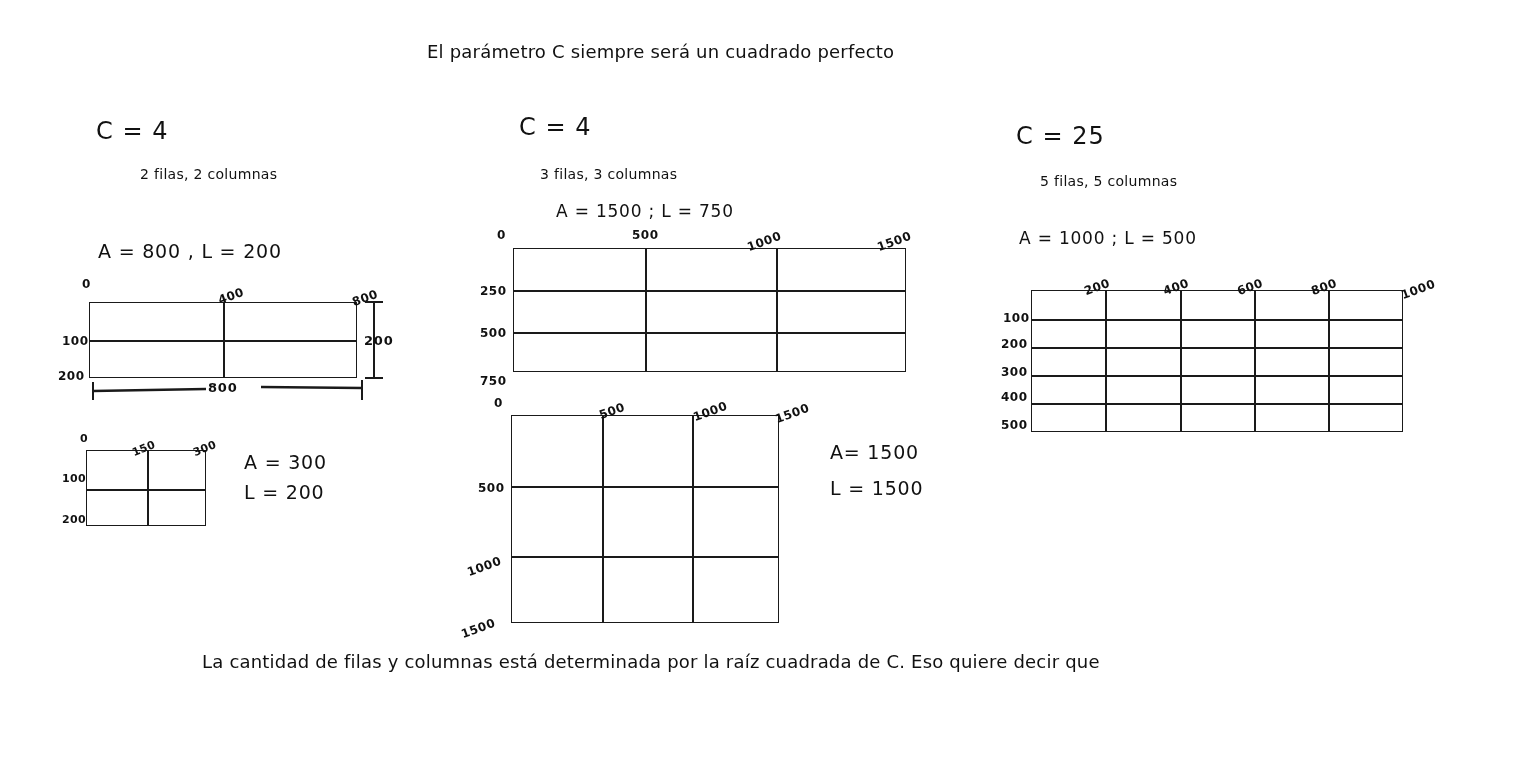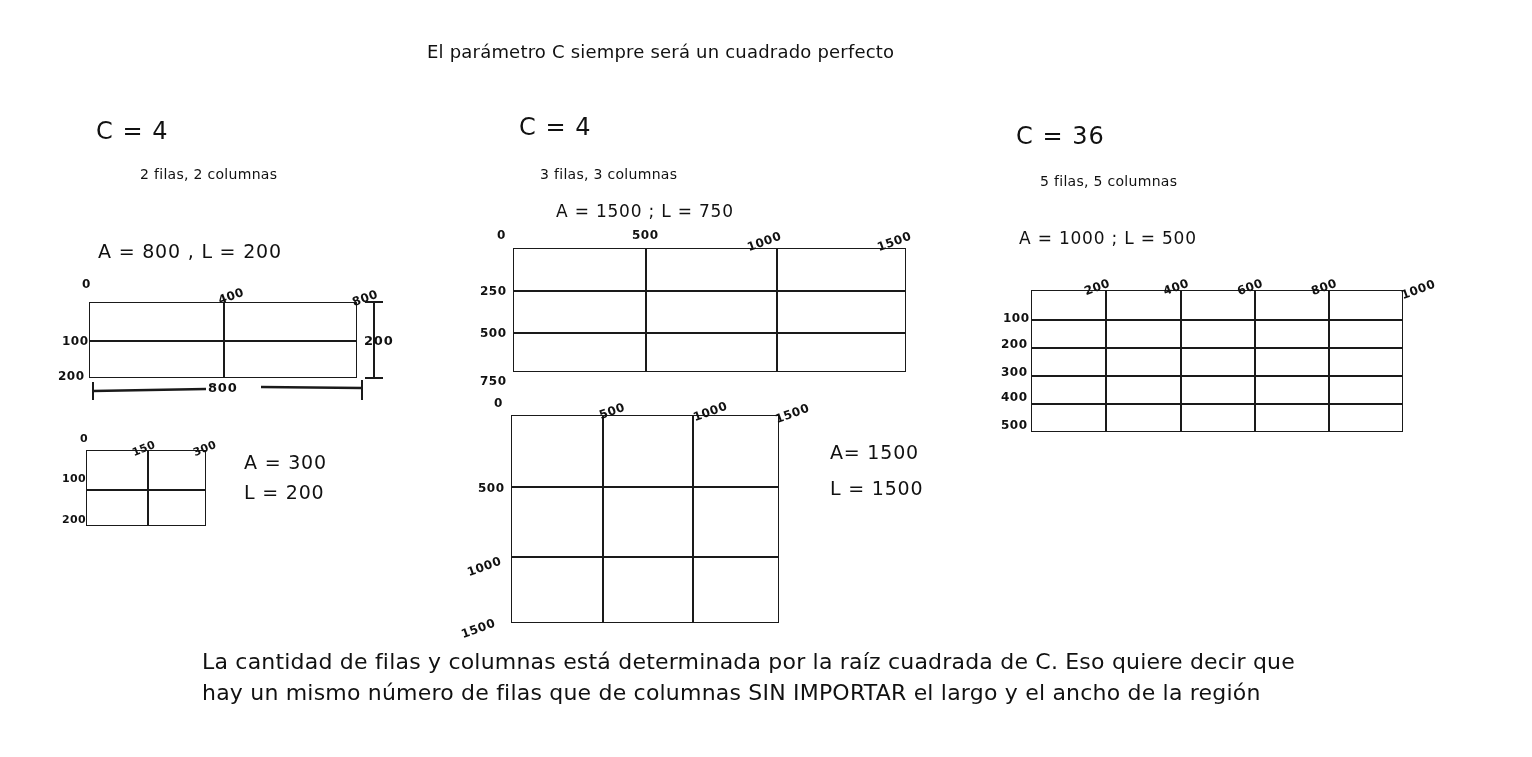--- a/index.html
+++ b/index.html
@@ -78,21 +78,21 @@
     transform: rotate(-22deg);
     transform-origin: left bottom;
   }
   .dim-text {
     font-size: 13px;
     font-weight: 700;
     letter-spacing: 0.8px;
     white-space: nowrap;
   }
   .bottom-note {
-    font-size: 22px;
+    font-size: 18px;
     line-height: 30px;
     letter-spacing: 0.2px;
     white-space: nowrap;
   }
 
   
   .grid {
     position: absolute;
     border: 1.5px solid #1a1a1a;
     box-sizing: border-box;
@@ -189,21 +189,21 @@
   <div class="abs tick-rot" style="left:602px; top:408px;">500</div>
   <div class="abs tick-rot" style="left:696px; top:410px;">1000</div>
   <div class="abs tick-rot" style="left:778px; top:412px;">1500</div>
   <div class="abs tick" style="left:478px; top:481px;">500</div>
   <div class="abs tick-rot" style="left:470px; top:565px;">1000</div>
   <div class="abs tick-rot" style="left:464px; top:627px;">1500</div>
 
   <div class="abs al-label-big" style="left:830px; top:441px;">A= 1500</div>
   <div class="abs al-label-big" style="left:830px; top:477px;">L = 1500</div>
 
-  <div class="abs c-label" style="left:1016px; top:122px;">C = 36</div>
+  <div class="abs c-label" style="left:1016px; top:122px;">C = 25</div>
   <div class="abs sub-label" style="left:1040px; top:173px;">5 filas, 5 columnas</div>
 
   <div class="abs al-label" style="left:1019px; top:228px;">A = 1000 ;  L = 500</div>
 
   <div class="grid thick" style="left:1031px; top:290px; width:372px; height:142px;">
     <div class="vline" style="left:73px;"></div>
     <div class="vline" style="left:148px;"></div>
     <div class="vline" style="left:222px;"></div>
     <div class="vline" style="left:296px;"></div>
     <div class="hline" style="top:28px;"></div>
@@ -217,15 +217,14 @@
   <div class="abs tick-rot" style="left:1314px; top:284px;">800</div>
   <div class="abs tick-rot" style="left:1404px; top:288px;">1000</div>
 
   <div class="abs tick" style="left:1003px; top:311px;">100</div>
   <div class="abs tick" style="left:1001px; top:337px;">200</div>
   <div class="abs tick" style="left:1001px; top:365px;">300</div>
   <div class="abs tick" style="left:1001px; top:390px;">400</div>
   <div class="abs tick" style="left:1001px; top:418px;">500</div>
 
   <div class="abs bottom-note" style="left:202px; top:647px;">La cantidad de filas y columnas está determinada por la raíz cuadrada de C. Eso quiere decir que</div>
-  <div class="abs bottom-note" style="left:202px; top:678px;">hay un mismo número de filas que de columnas SIN IMPORTAR el largo y el ancho de la región</div>
 
 </div>
 
 </body></html>

